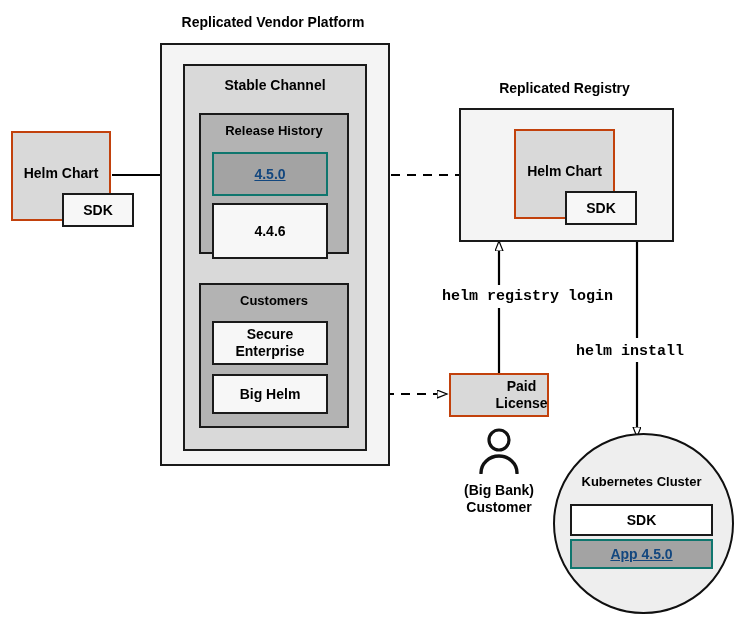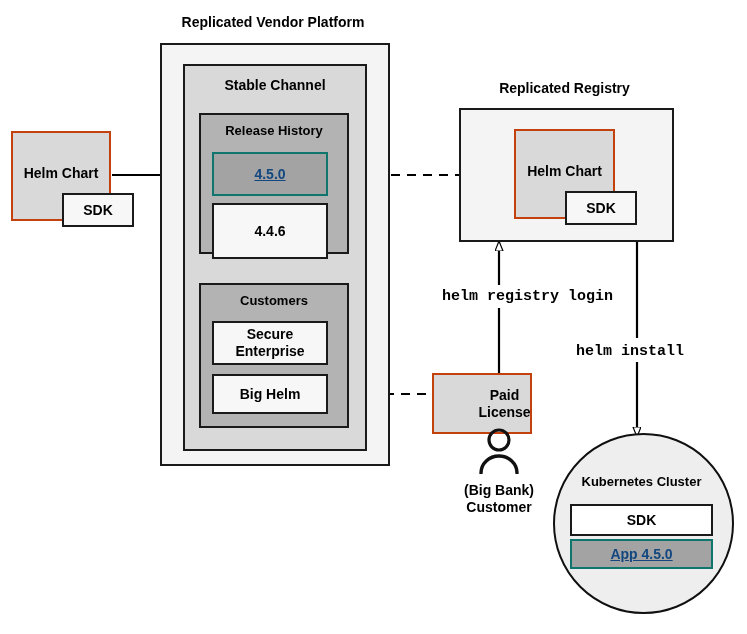--- a/index.html
+++ b/index.html
@@ -199,21 +199,21 @@
 
   <div class="shell-outer" style="position:absolute; left:459px; top:108px; width:211px; height:130px;"></div>
 
   <div class="node box-gray" style="left:514px; top:129px; width:101px; height:90px; font-size:14px; align-items:flex-start; padding-top:32px;">
     <span>Helm Chart</span>
   </div>
   <div class="node box-white" style="left:565px; top:191px; width:72px; height:34px; font-size:14px;">
     <span>SDK</span>
   </div>
 
-  <div class="node box-gray" style="left:432px; top:373px; width:100px; height:61px; font-size:14px; flex-direction:column;padding-left:45px;">
+  <div class="node box-gray" style="left:449px; top:373px; width:100px; height:44px; font-size:14px; flex-direction:column;padding-left:45px;">
     <span>Paid</span>
     <span>License</span>
   </div>
 
   <div style="position:absolute; left:473px; top:428px; width:52px; height:46px;">
     <svg class="icon-svg" width="52" height="46" viewBox="0 0 52 46">
       <circle cx="26" cy="12" r="10" fill="none" stroke="#111111" stroke-width="3.2"></circle>
       <path d="M8,45 A18,17 0 0 1 44,45" fill="none" stroke="#111111" stroke-width="3.4" stroke-linecap="round"></path>
     </svg>
   </div>

